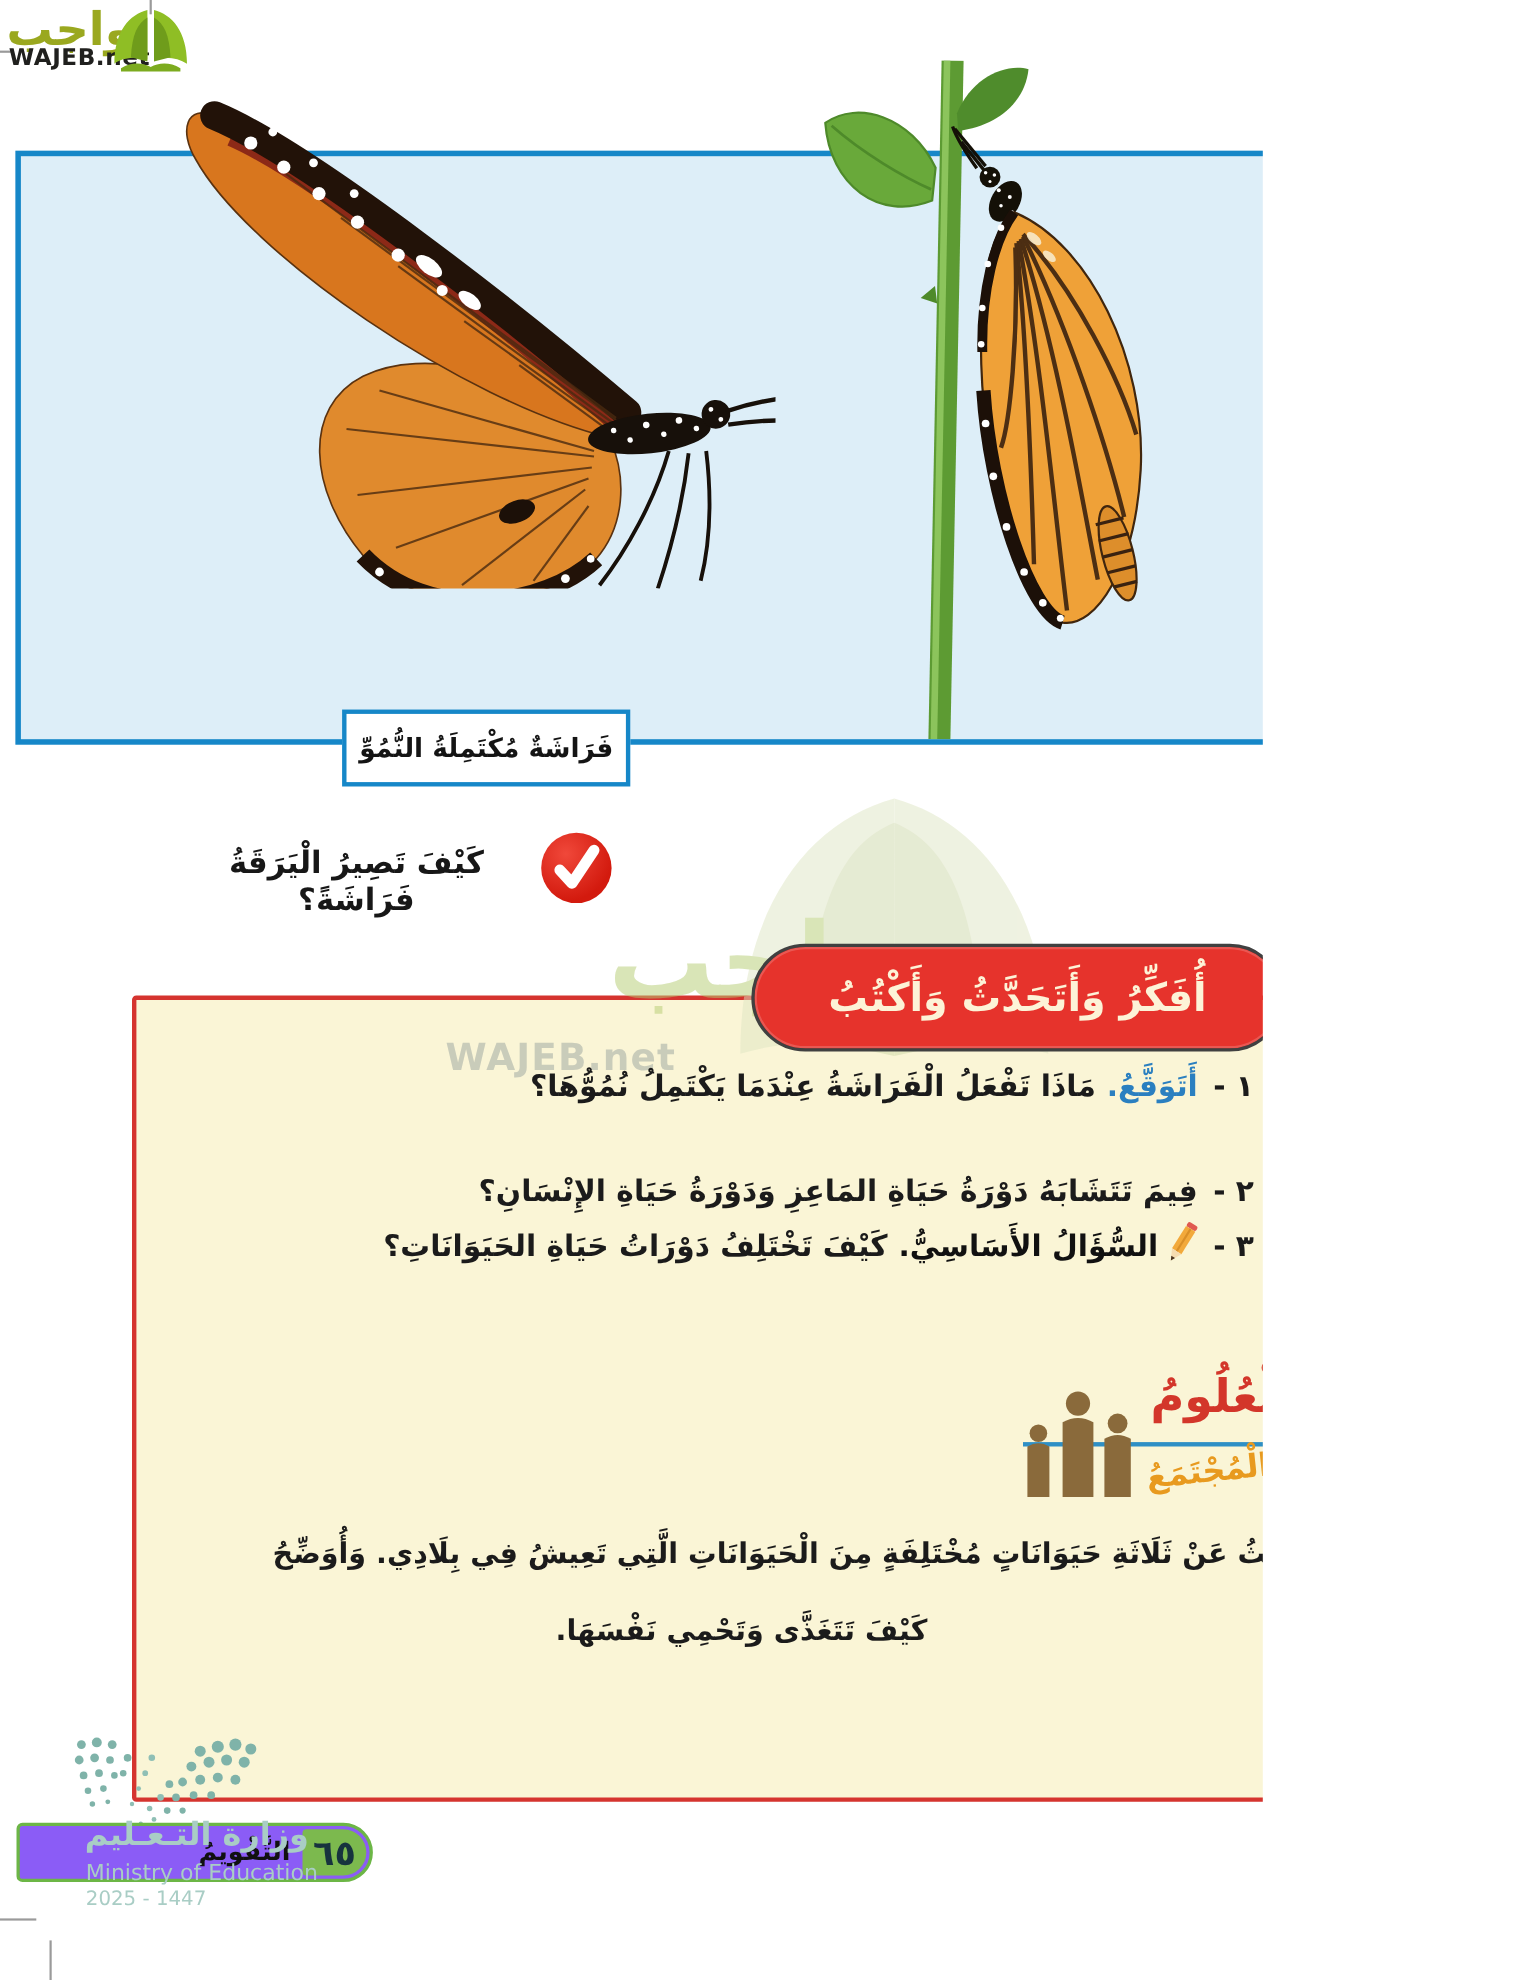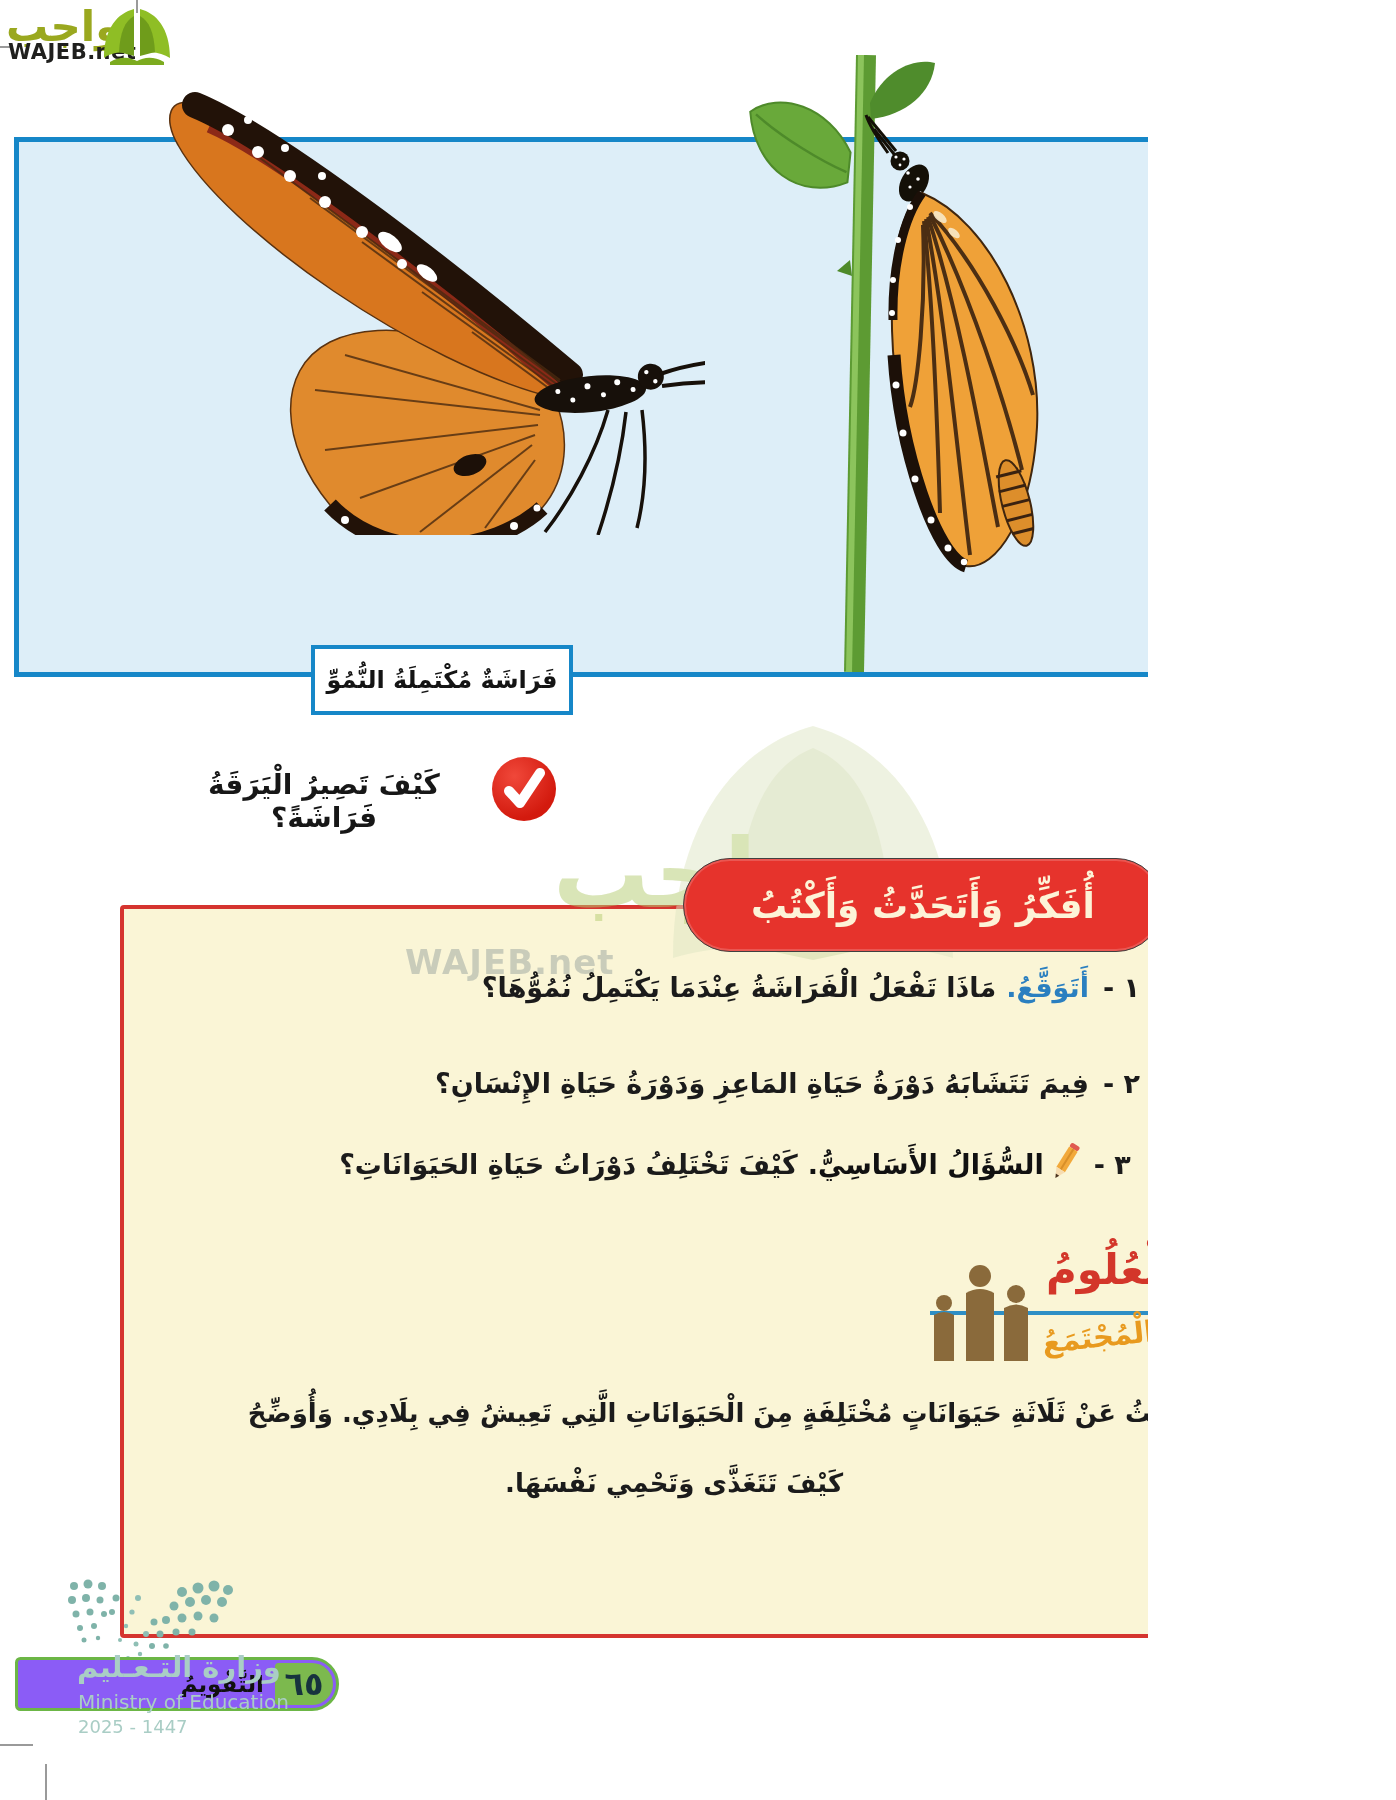--- a/index.html
+++ b/index.html
@@ -35,21 +35,21 @@
   
   .watermark{position:absolute;left:395px;top:700px;width:610px;height:320px;opacity:.5;z-index:3;pointer-events:none;}
   .wm-ar{position:absolute;left:158px;top:118px;font-size:96px;font-weight:bold;color:#b5cc72;direction:rtl;}
   .wm-latin{position:absolute;left:10px;top:242px;font-size:34px;font-weight:bold;color:#9aa49f;letter-spacing:1px;}
 
   
   .think-panel{position:absolute;left:120px;top:905px;width:1224px;height:725px;
                background:#faf5d6;border:4px solid #d5342f;border-radius:4px;z-index:2;}
 
   .banner{position:absolute;left:683px;top:858px;width:478px;height:92px;
-          background:#e6332c;border:1px solid #404040;border-radius:50px;
+          background:#e6332c;border:3px solid #404040;border-radius:50px;
           box-shadow:inset 0 0 0 2px rgba(255,255,255,.18);
           display:flex;align-items:center;justify-content:center;z-index:6;text-align:right;}
   .banner-title{font-size:36px;font-weight:bold;color:#fdf3d7;direction:rtl;}
 
   .q-row{position:absolute;left:330px;width:810px;direction:rtl;text-align:right;white-space:nowrap;
          font-size:27px;font-weight:bold;color:#1b1b1b;z-index:4;}
   .q-row .q-num{margin-inline-end:14px;}
   .q-lead-blue{color:#2a7fc0;margin-inline-end:10px;}
   .q-lead-bold{color:#111;margin-inline-end:10px;}
   .pencil{display:inline-block;vertical-align:-8px;margin-inline-end:8px;}
@@ -292,21 +292,21 @@
   <div class="banner">
     <span class="banner-title">أُفَكِّرُ وَأَتَحَدَّثُ وَأَكْتُبُ</span>
   </div>
 
   <div class="q-row" style="top:972px;">
     <span class="q-num">١ -</span><span class="q-lead-blue">أَتَوَقَّعُ.</span><span>مَاذَا تَفْعَلُ الْفَرَاشَةُ عِنْدَمَا يَكْتَمِلُ نُمُوُّهَا؟</span>
   </div>
   <div class="q-row" style="top:1068px;">
     <span class="q-num">٢ -</span><span>فِيمَ تَتَشَابَهُ دَوْرَةُ حَيَاةِ المَاعِزِ وَدَوْرَةُ حَيَاةِ الإِنْسَانِ؟</span>
   </div>
-  <div class="q-row" style="top:1140px;text-align:center;">
+  <div class="q-row" style="top:1108px;">
     <span class="q-num">٣ -</span><span class="pencil"><svg width="28" height="42" viewBox="0 0 28 42">
           <g transform="rotate(32 14 21)">
             <rect x="9" y="2" width="10" height="5" rx="2" fill="#e05a50"></rect>
             <rect x="9" y="7" width="10" height="24" fill="#f2a93b"></rect>
             <line x1="14" y1="7" x2="14" y2="31" stroke="#d98f28" stroke-width="2"></line>
             <polygon points="9,31 19,31 14,41" fill="#f6dcb0"></polygon>
             <polygon points="12,37 16,37 14,41" fill="#4a3420"></polygon>
           </g>
         </svg></span><span class="q-lead-bold">السُّؤَالُ الأَسَاسِيُّ.</span><span>كَيْفَ تَخْتَلِفُ دَوْرَاتُ حَيَاةِ الحَيَوَانَاتِ؟</span>
   </div>

